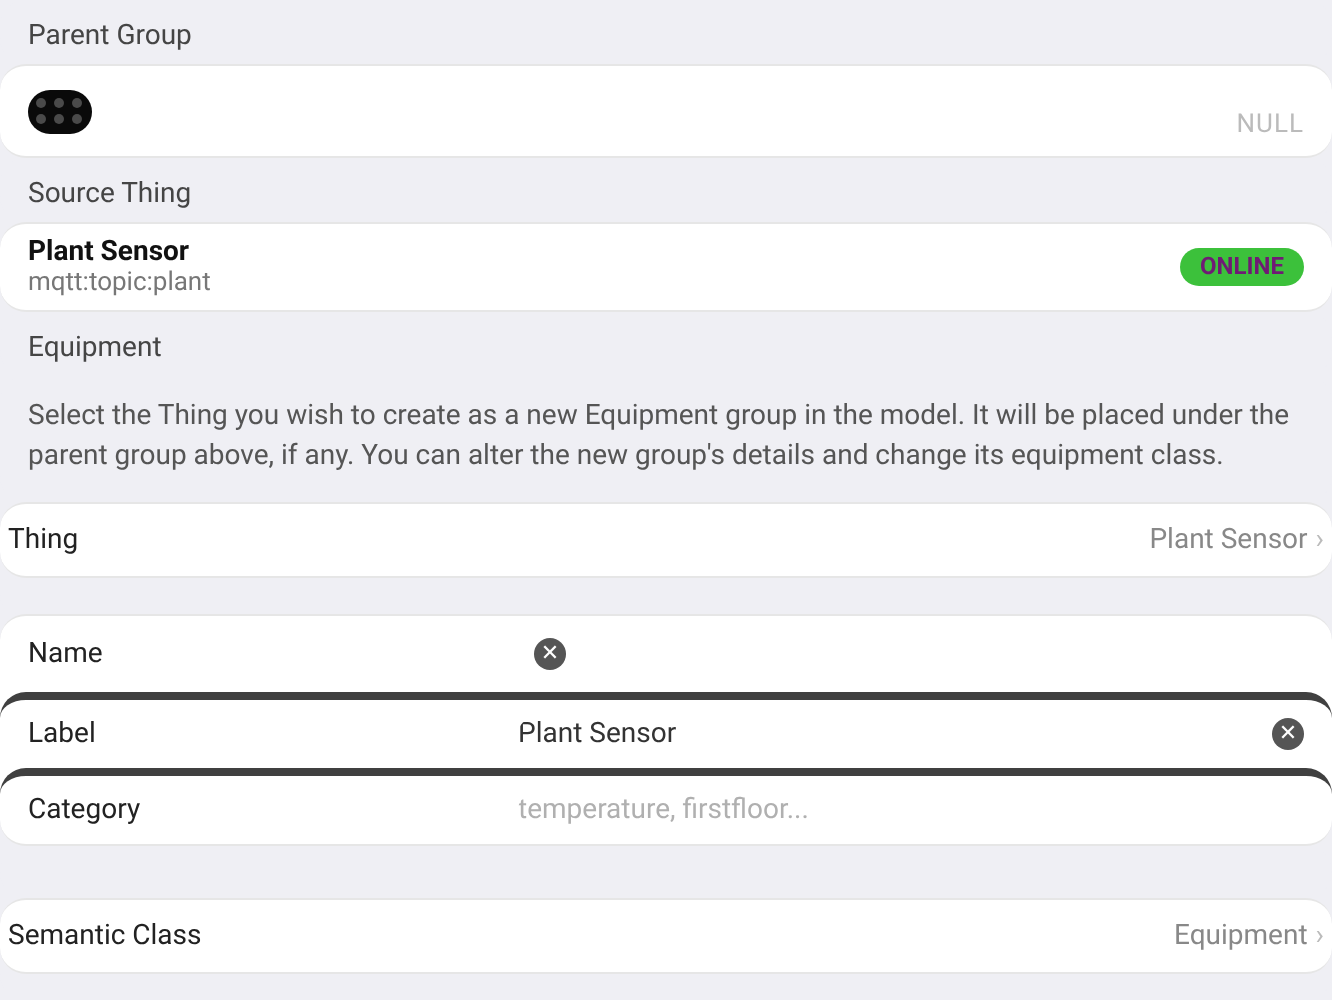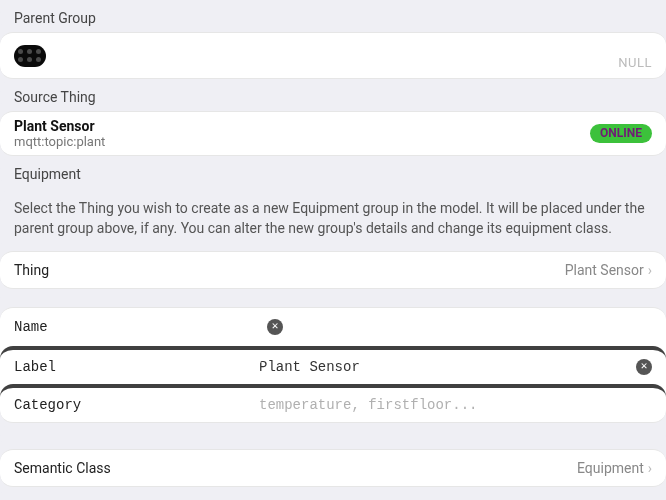--- a/index.html
+++ b/index.html
@@ -64,34 +64,33 @@
       padding: 10px 14px 12px 14px;
       color: #555;
       font-size: 14px;
       line-height: 1.45;
       background: #efeff4;
     }
     .link-row {
       background: #fff;
       display: flex;
       align-items: center;
-      padding: 10px 14px;
+      padding: 10px 4px;
       border-top: 1px solid #e6e6e6;
       border-bottom: 1px solid #e6e6e6;
       min-height: 38px;
     }
     .link-label { color: #222; }
     .link-value { margin-left: auto; color: #888; font-size: 14px; display: flex; align-items: center; gap: 4px; }
     .chev { color: #bbb; }
     .gap { height: 18px; background: #efeff4; }
     .form {
       background: #fff;
       border-top: 1px solid #e6e6e6;
       border-bottom: 1px solid #e6e6e6;
-      font-family: Liberation Mono, monospace;
     }
     .form-row {
       display: flex;
       align-items: center;
       min-height: 38px;
       padding: 4px 14px;
     }
     .form-row + .form-row { border-top: 4px solid #404040; }
     .f-lab {
       width: 245px;

